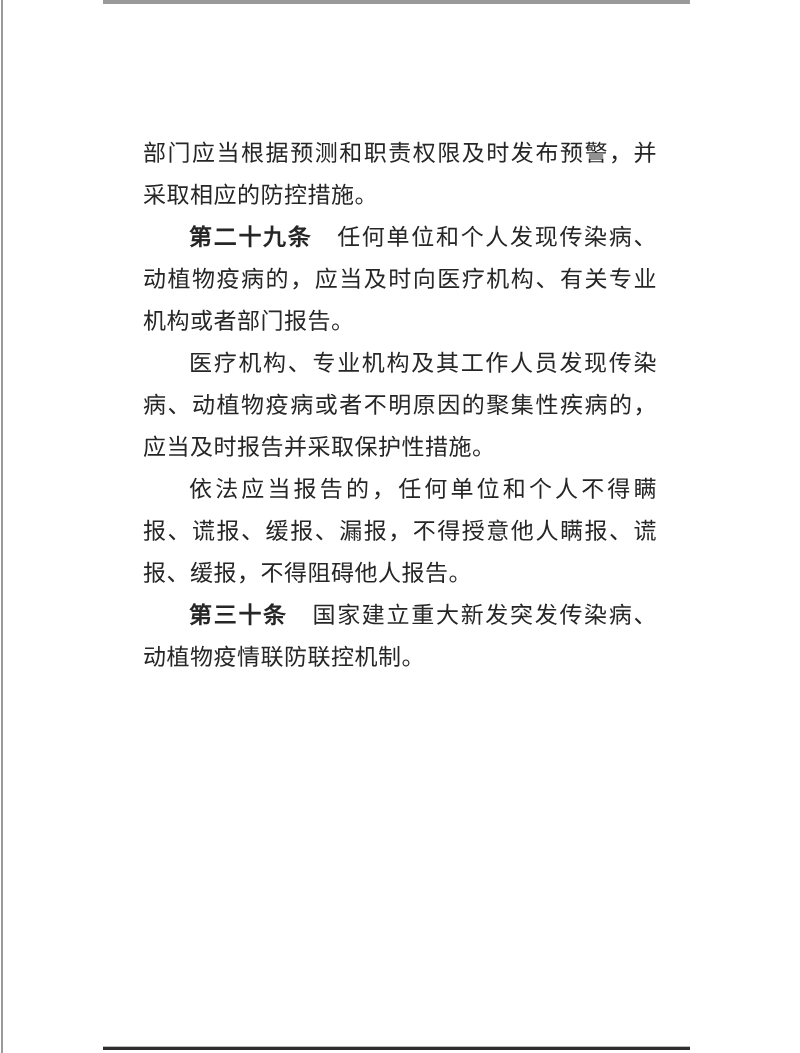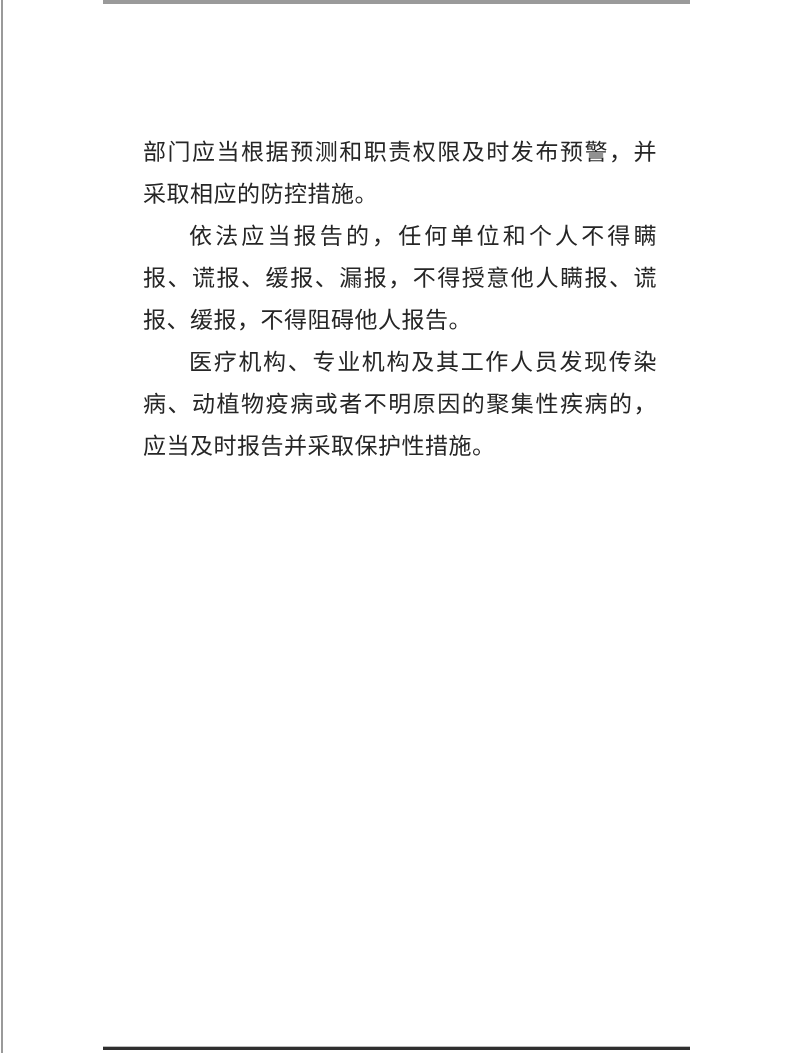--- a/index.html
+++ b/index.html
@@ -51,34 +51,35 @@
     font-size: 23px;
     line-height: 42px;
     text-align: justify;
     text-justify: inter-character;
     letter-spacing: 0.5px;
   }
   .para {
     margin: 0;
     padding: 0;
     word-break: break-all;
-    font-family: Liberation Serif, serif;
   }
   .para.indent {
     text-indent: 2em;
   }
   .seg.bold {
     font-weight: bold;
   }
 </style>
 </head>
 <body>
 
 <div class="page-canvas">
   <div class="prev-page-edge"></div>
   <div class="left-page-border"></div>
   <div class="document-text">
       <p class="para"><span class="seg">部门应当根据预测和职责权限及时发布预警，并采取相应的防控措施。</span></p>
+      <p class="para indent"><span class="seg bold">第二十九条</span><span class="seg">　任何单位和个人发现传染病、动植物疫病的，应当及时向医疗机构、有关专业机构或者部门报告。</span></p>
+      <p class="para indent"><span class="seg">医疗机构、专业机构及其工作人员发现传染病、动植物疫病或者不明原因的聚集性疾病的，应当及时报告并采取保护性措施。</span></p>
       <p class="para indent"><span class="seg">依法应当报告的，任何单位和个人不得瞒报、谎报、缓报、漏报，不得授意他人瞒报、谎报、缓报，不得阻碍他人报告。</span></p>
-      <p class="para indent"><span class="seg">医疗机构、专业机构及其工作人员发现传染病、动植物疫病或者不明原因的聚集性疾病的，应当及时报告并采取保护性措施。</span></p>
+      <p class="para indent"><span class="seg bold">第三十条</span><span class="seg">　国家建立重大新发突发传染病、动植物疫情联防联控机制。</span></p>
     </div>
   <div class="next-page-edge"></div>
 </div>
 
 </body></html>

